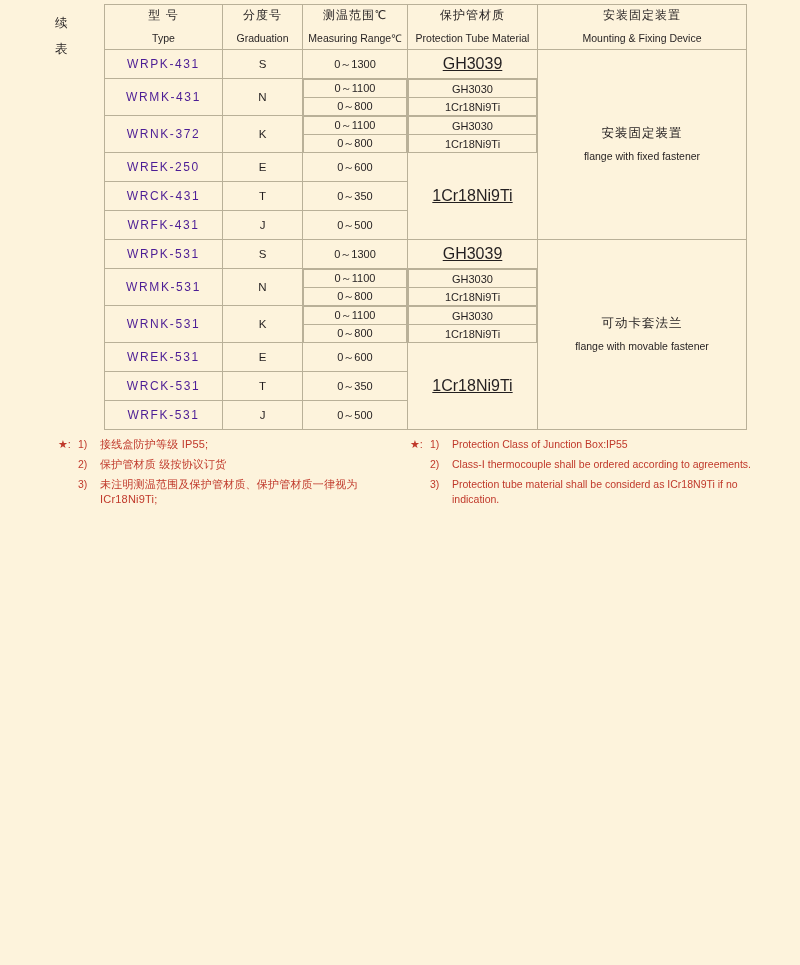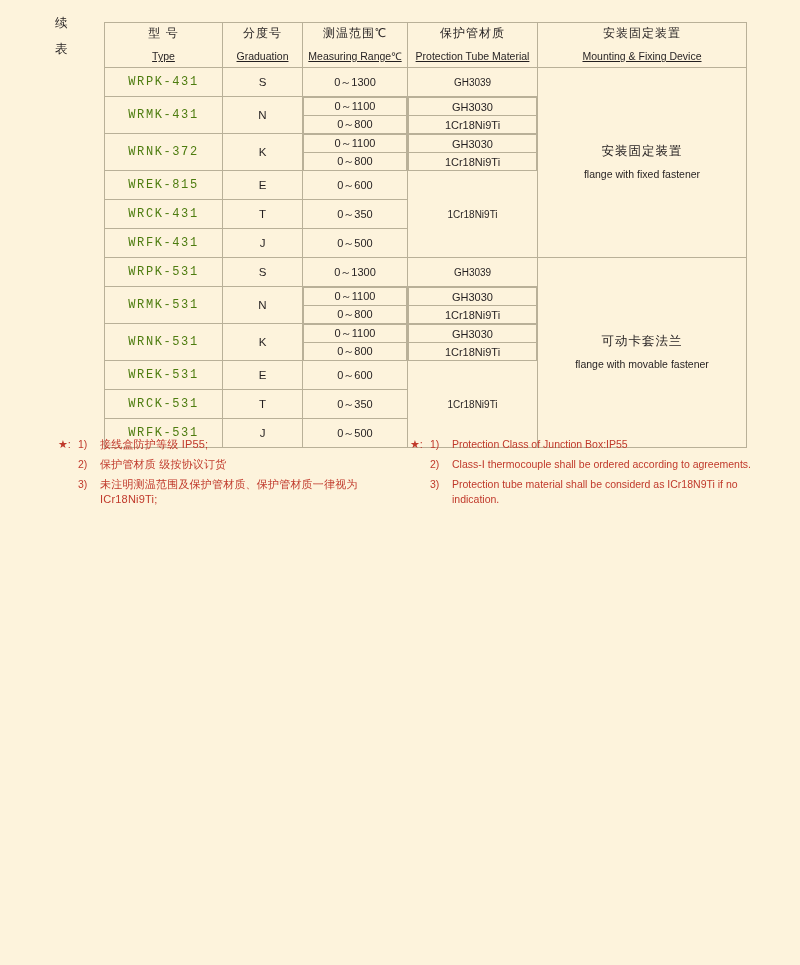--- a/index.html
+++ b/index.html
@@ -33,21 +33,21 @@
     letter-spacing: 1px;
   }
   .side-label div {
     text-align: left;
   }
 
   
   .tbl-wrap {
     position: absolute;
     left: 104px;
-    top: 22px;
+    top: 4px;
     width: 642px;
   }
   table.main {
     border-collapse: collapse;
     width: 642px;
     table-layout: fixed;
   }
   table.main td, table.main th {
     border: 1px solid #b9b098;
     padding: 0;
@@ -63,37 +63,36 @@
   }
   .hdr-cn {
     font-size: 12px;
     letter-spacing: 1px;
     display: block;
   }
   .hdr-en {
     font-size: 10.5px;
     display: block;
     margin-top: 8px;
-    text-decoration: underline;
   }
   .type-cell {
     font-size: 12px;
     letter-spacing: 1.6px;
     height: 28px;
-    color: #4d7c0f;
-    font-family: Liberation Mono, monospace;
+    color: #4c1d95;
   }
   .grad-cell {
     font-size: 11.5px;
   }
   .range-cell {
     font-size: 11px;
   }
   .mat-cell {
-    font-size: 10px;
+    font-size: 16px;
+    text-decoration: underline;
   }
   .mount-cell {
     font-size: 11px;
     line-height: 20px;
   }
   .mount-cn {
     font-size: 12.5px;
     letter-spacing: 1px;
     display: block;
   }
@@ -280,21 +279,21 @@
                     <td>GH3030</td>
                   </tr>
                   <tr>
                     <td>1Cr18Ni9Ti</td>
                   </tr>
                 </tbody>
               </table>
           </td>
         </tr>
         <tr>
-          <td class="type-cell">WREK-815</td>
+          <td class="type-cell">WREK-250</td>
           <td class="grad-cell">E</td>
           <td class="range-cell">0～600</td>
           <td class="mat-cell" rowspan="3">1Cr18Ni9Ti</td>
         </tr>
         <tr>
           <td class="type-cell">WRCK-431</td>
           <td class="grad-cell">T</td>
           <td class="range-cell">0～350</td>
         </tr>
         <tr>

